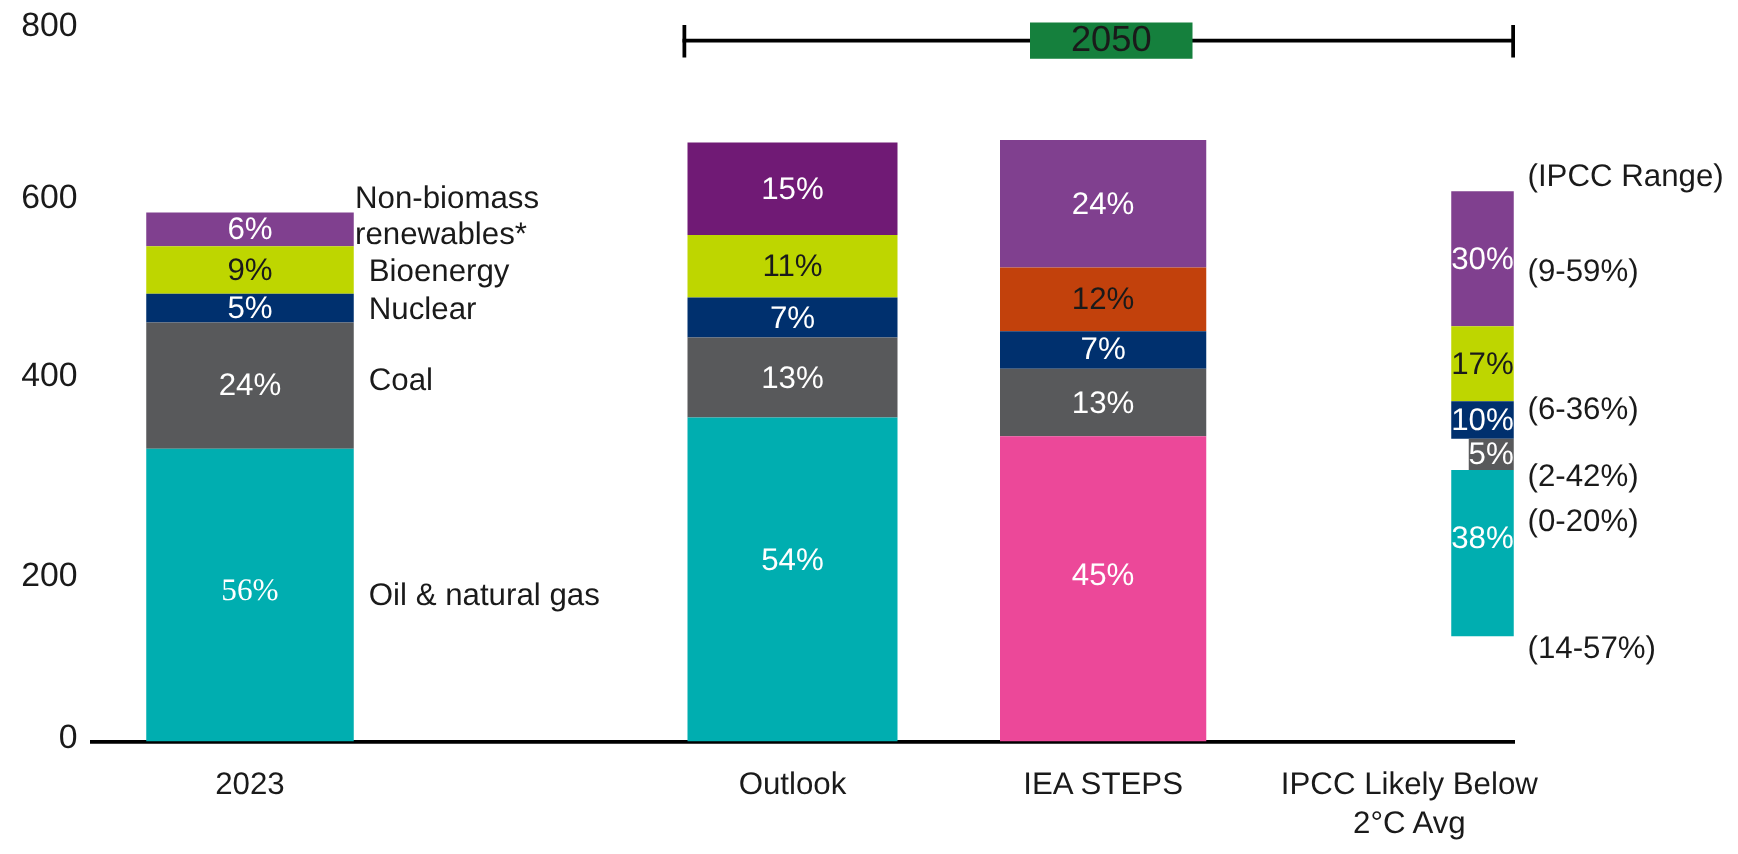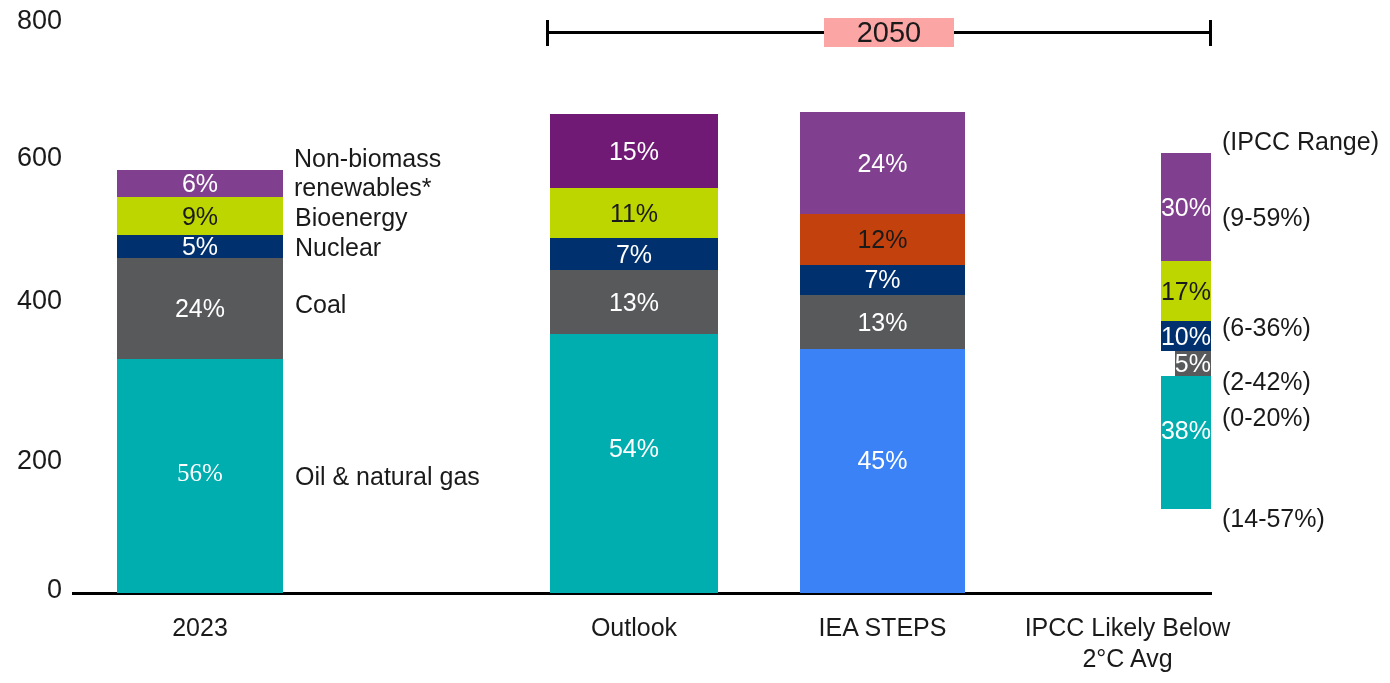--- a/index.html
+++ b/index.html
@@ -38,21 +38,21 @@
     top:20px;width:3px;height:26px;
     background:#000000;
   }
   .bracket-cap.left{left:546px;}
   .bracket-cap.right{left:1209px;}
   .bracket-label{
     position:absolute;
     top:18px;left:824px;
     width:110px;text-align:center;
     font-size:29px;line-height:29px;
-    background:#fca5a5;
+    background:#15803d;
     padding:0 10px;
     color:#1a1a1a;
   }
 
   
   .bar{
     position:absolute;
     display:flex;
     flex-direction:column;
   }
@@ -161,21 +161,21 @@
     </div>
     <div class="seg" style="height:57px;background:#c2410c;">
       <span class="seg-label lbl-dark">12%</span>
     </div>
     <div class="seg" style="height:33px;background:#00306E;">
       <span class="seg-label lbl-white">7%</span>
     </div>
     <div class="seg" style="height:61px;background:#58595B;">
       <span class="seg-label lbl-white">13%</span>
     </div>
-    <div class="seg" style="height:272px;background:#3b82f6;">
+    <div class="seg" style="height:272px;background:#ec4899;">
       <span class="seg-label lbl-white" style="position:relative;top:-11px;">45%</span>
     </div>
   </div>
 
   <div class="bar" style="left:1044px;top:153px;width:167px;height:356px;align-items:flex-end;">
     <div class="seg" style="height:135px;background:#80408F;">
       <span class="seg-label lbl-white">30%</span>
     </div>
     <div class="seg" style="height:74px;background:#BED600;">
       <span class="seg-label lbl-dark">17%</span>
@@ -184,21 +184,21 @@
       <span class="seg-label lbl-white">10%</span>
     </div>
     <div class="seg" style="height:28px;background:#58595B;">
       <span class="seg-label lbl-white">5%</span>
     </div>
     <div class="seg" style="height:165px;background:#00AEB0;">
       <span class="seg-label lbl-white" style="position:relative;top:-12px;">38%</span>
     </div>
   </div>
 
-  <div class="legend-item" style="left:294px;top:144px;">Non-biomass
+  <div class="legend-item" style="left:284px;top:144px;">Non-biomass
 renewables*</div>
   <div class="legend-item" style="left:295px;top:203px;">Bioenergy</div>
   <div class="legend-item" style="left:295px;top:233px;">Nuclear</div>
   <div class="legend-item" style="left:295px;top:290px;">Coal</div>
   <div class="legend-item" style="left:295px;top:462px;">Oil &amp; natural gas</div>
 
   <div class="range-item" style="top:128px;">(IPCC Range)</div>
   <div class="range-item" style="top:204px;">(9-59%)</div>
   <div class="range-item" style="top:314px;">(6-36%)</div>
   <div class="range-item" style="top:368px;">(2-42%)</div>

